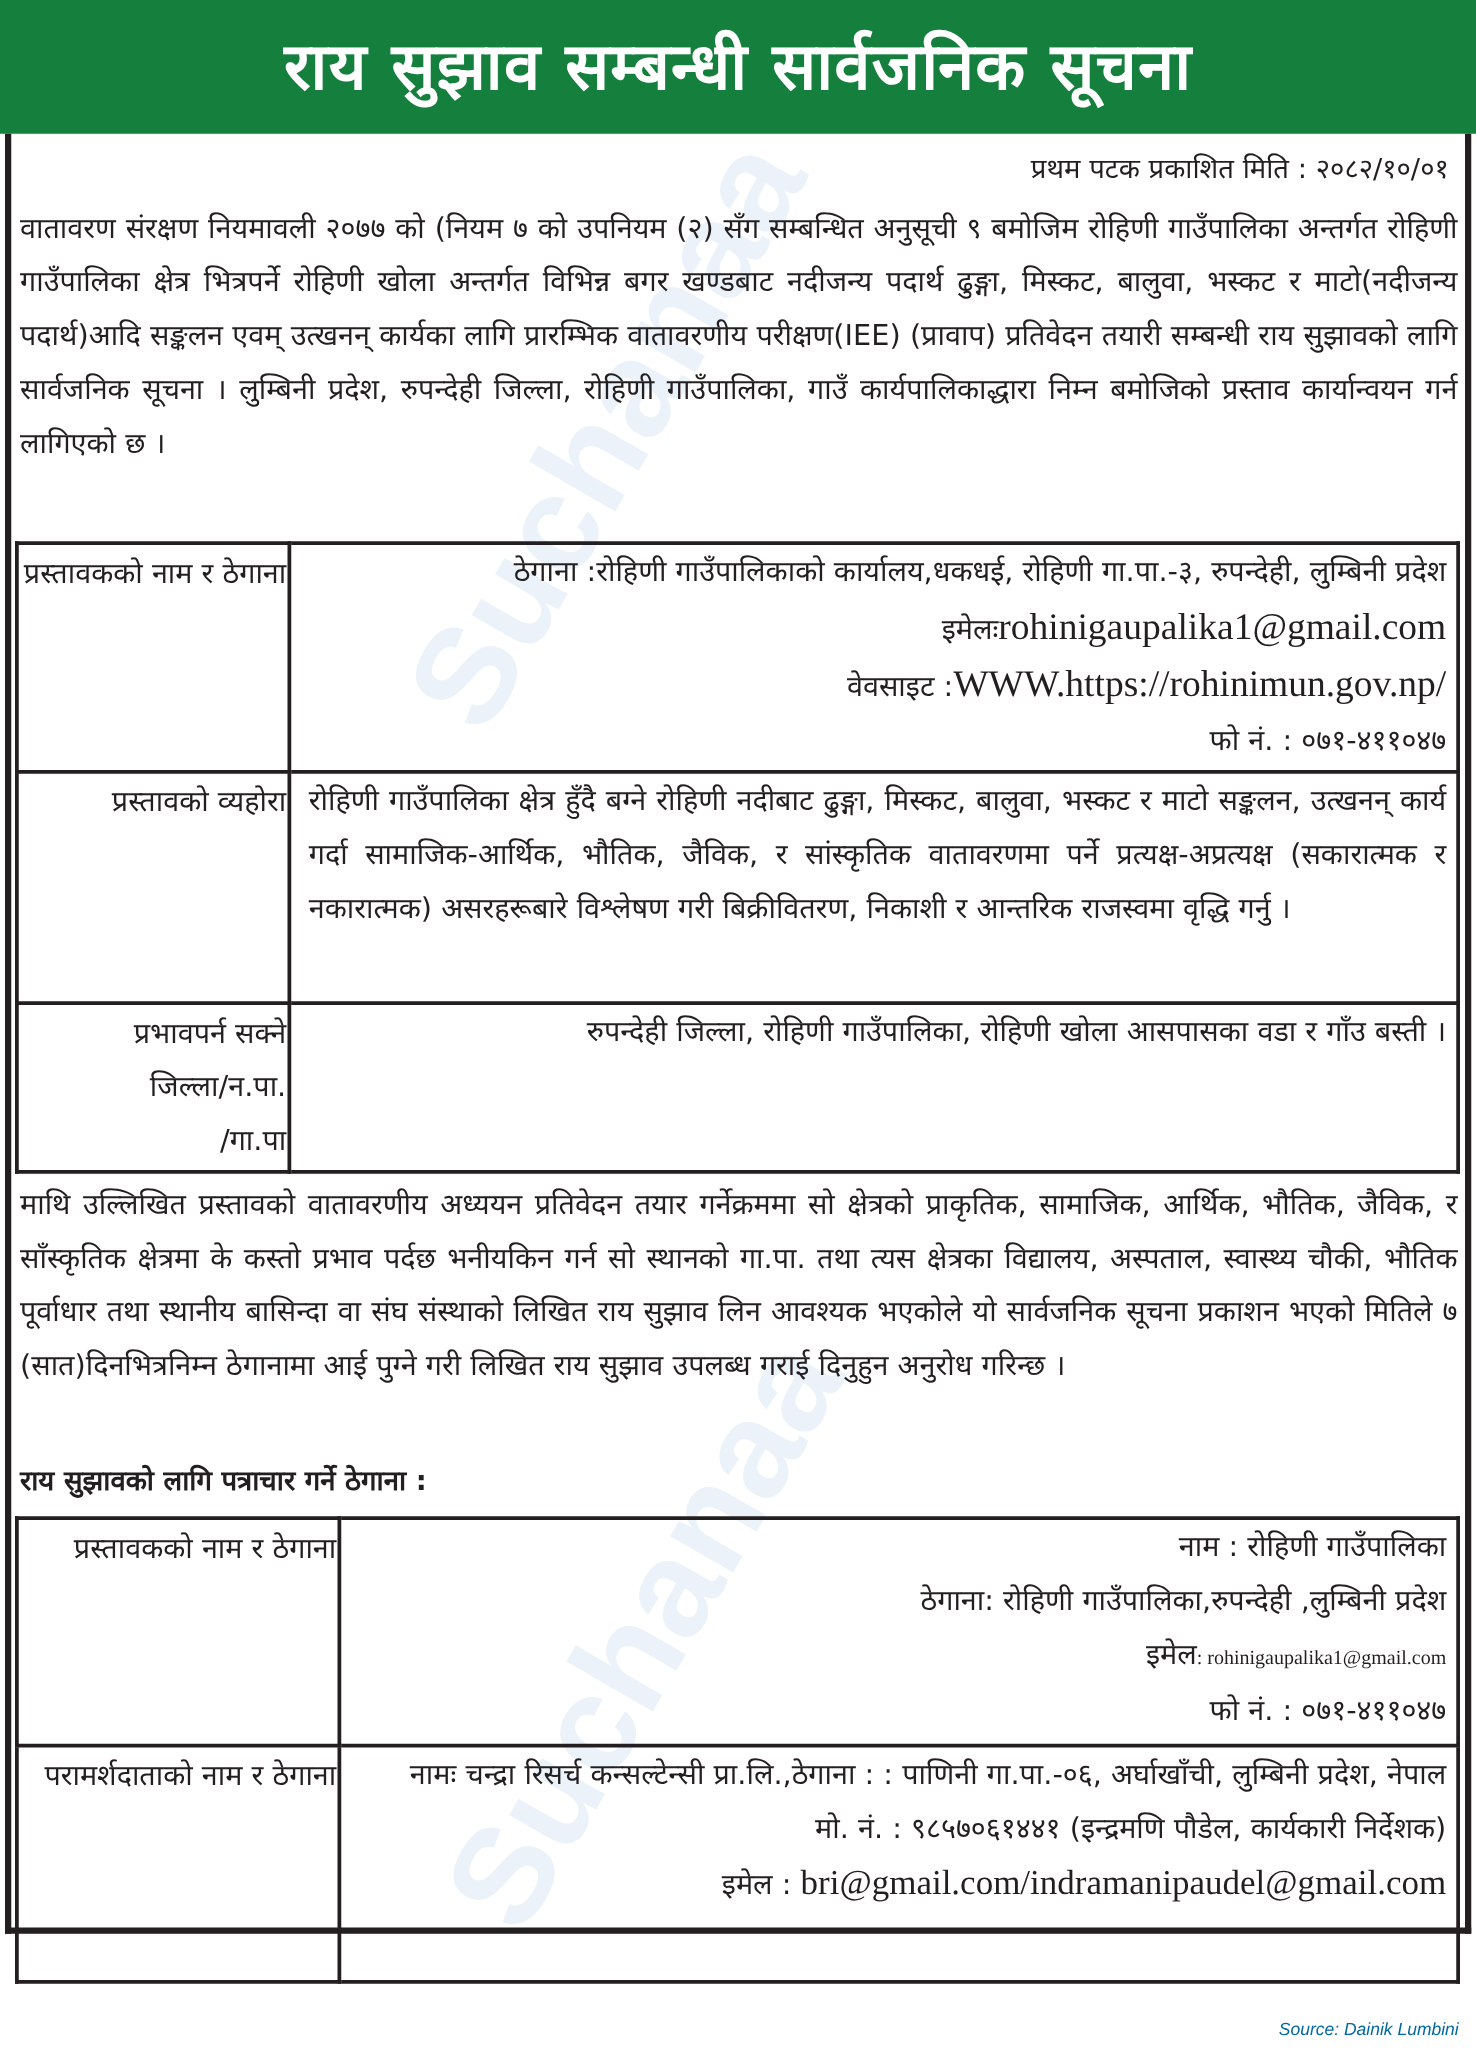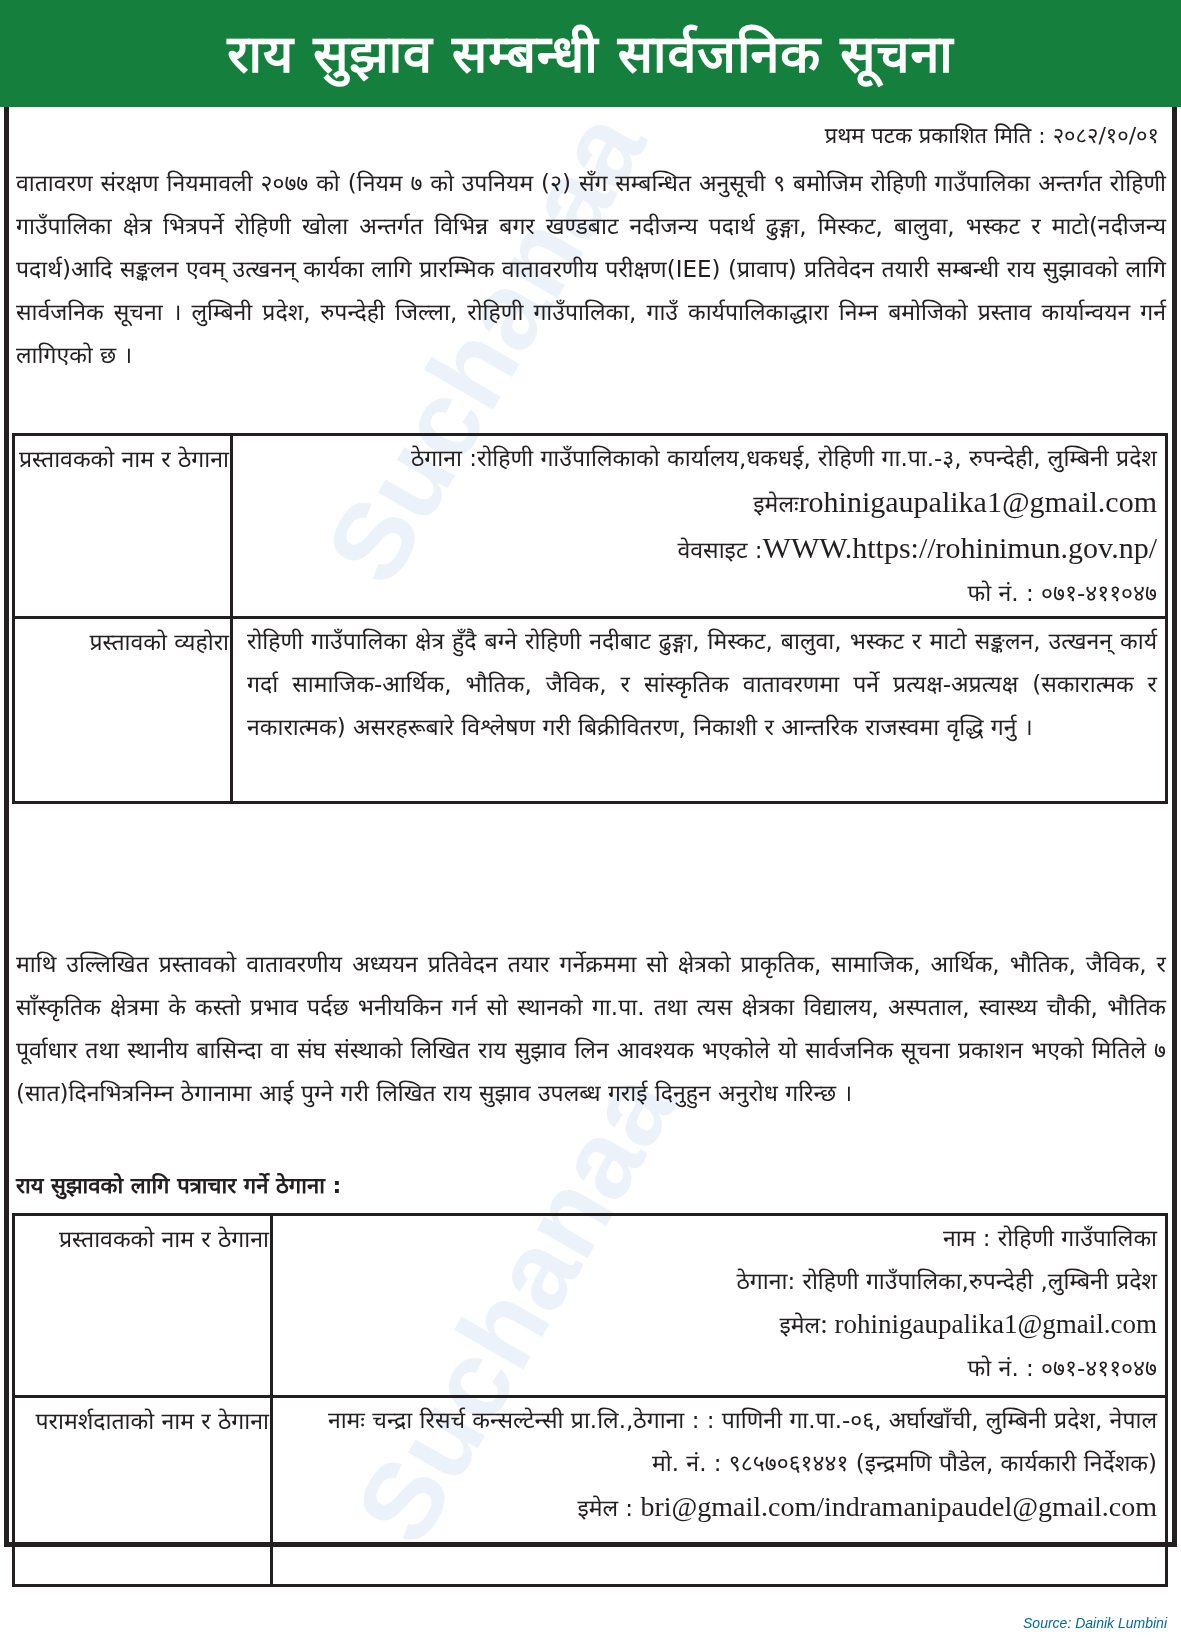--- a/index.html
+++ b/index.html
@@ -32,21 +32,21 @@
 
   .t1 { left: 12px; top: 433px; width: 1156px; }
   .t1 td.lbl { width: 213px; }
   .t1 td.val { line-height: 43px; }
 
   .t2 { left: 12px; top: 1213px; width: 1156px; }
   .t2 td.lbl { width: 253px; }
   .t2 td.val { line-height: 43px; }
 
   .latin { font-family: "Liberation Serif", serif; font-size: 30px; }
-  .latin-sm { font-family: "Liberation Serif", serif; font-size: 27px; }
+  .latin-sm { font-family: "Liberation Serif", serif; font-size: 16px; }
 
   .heading-bold { position: absolute; left: 16px; top: 1168px; font-size: 22px;
                   font-weight: bold; line-height: 36px; }
 
   .source { position: absolute; right: 14px; top: 1615px; font-family: "Liberation Sans", sans-serif;
             font-style: italic; font-size: 14px; color: #0369a1; }
 
   .watermark { position: absolute; left: 300px; top: 540px; font-family: "Liberation Sans", sans-serif;
                font-weight: bold; font-size: 110px; color: rgba(70,130,210,0.10);
                transform: rotate(-60deg); transform-origin: left top; pointer-events: none; }
@@ -90,20 +90,28 @@
         <div>
           <span>फो नं. :</span>
           <span>०७१-४११०४७</span>
         </div>
       </td>
     </tr>
     <tr style="height:185px">
       <td class="lbl">प्रस्तावको व्यहोरा</td>
       <td class="val" style="text-align:justify">रोहिणी गाउँपालिका क्षेत्र हुँदै बग्ने रोहिणी नदीबाट ढुङ्गा, मिस्कट, बालुवा, भस्कट र माटो सङ्कलन, उत्खनन् कार्य गर्दा सामाजिक-आर्थिक, भौतिक, जैविक, र सांस्कृतिक वातावरणमा पर्ने प्रत्यक्ष-अप्रत्यक्ष (सकारात्मक र नकारात्मक) असरहरूबारे विश्लेषण गरी बिक्रीवितरण, निकाशी र आन्तरिक राजस्वमा वृद्धि गर्नु ।</td>
     </tr>
+    <tr style="height:128px">
+      <td class="lbl">
+        <div>प्रभावपर्न सक्ने</div>
+        <div>जिल्ला/न.पा.</div>
+        <div>/गा.पा</div>
+      </td>
+      <td class="val">रुपन्देही जिल्ला, रोहिणी गाउँपालिका, रोहिणी खोला आसपासका वडा र गाँउ बस्ती ।</td>
+    </tr>
   </tbody>
     </table>
 
   <p class="para para2">माथि उल्लिखित प्रस्तावको वातावरणीय अध्ययन प्रतिवेदन तयार गर्नेक्रममा सो क्षेत्रको प्राकृतिक, सामाजिक, आर्थिक, भौतिक, जैविक, र साँस्कृतिक क्षेत्रमा के कस्तो प्रभाव पर्दछ भनीयकिन गर्न सो स्थानको गा.पा. तथा त्यस क्षेत्रका विद्यालय, अस्पताल, स्वास्थ्य चौकी, भौतिक पूर्वाधार तथा स्थानीय बासिन्दा वा संघ संस्थाको लिखित राय सुझाव लिन आवश्यक भएकोले यो सार्वजनिक सूचना प्रकाशन भएको मितिले ७ (सात)दिनभित्रनिम्न ठेगानामा आई पुग्ने गरी लिखित राय सुझाव उपलब्ध गराई दिनुहुन अनुरोध गरिन्छ ।</p>
 
   <div class="heading-bold">राय सुझावको लागि पत्राचार गर्ने ठेगाना :</div>
 
   <table class="info t2">
     <tbody>
         <tr style="height:182px">

